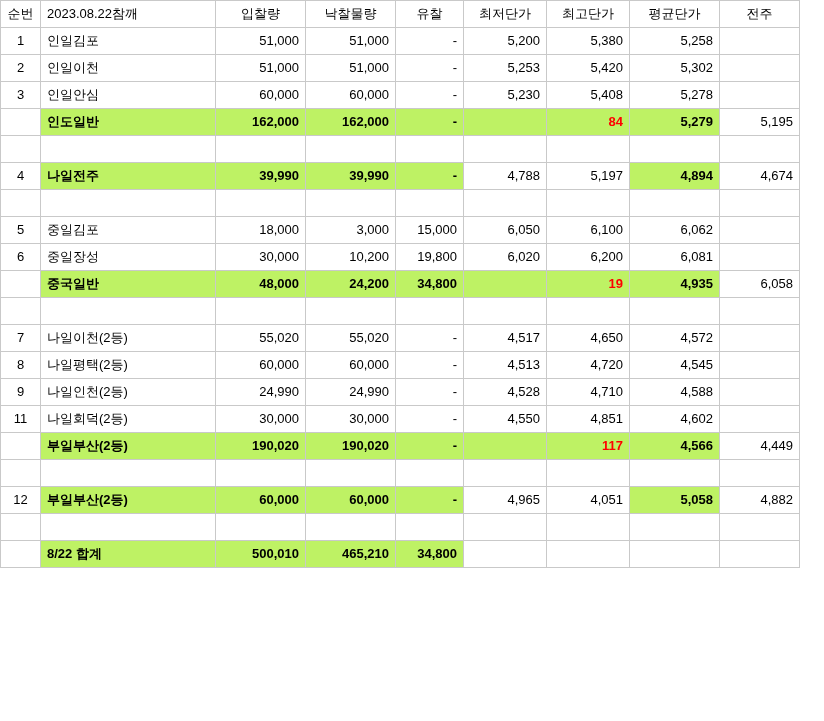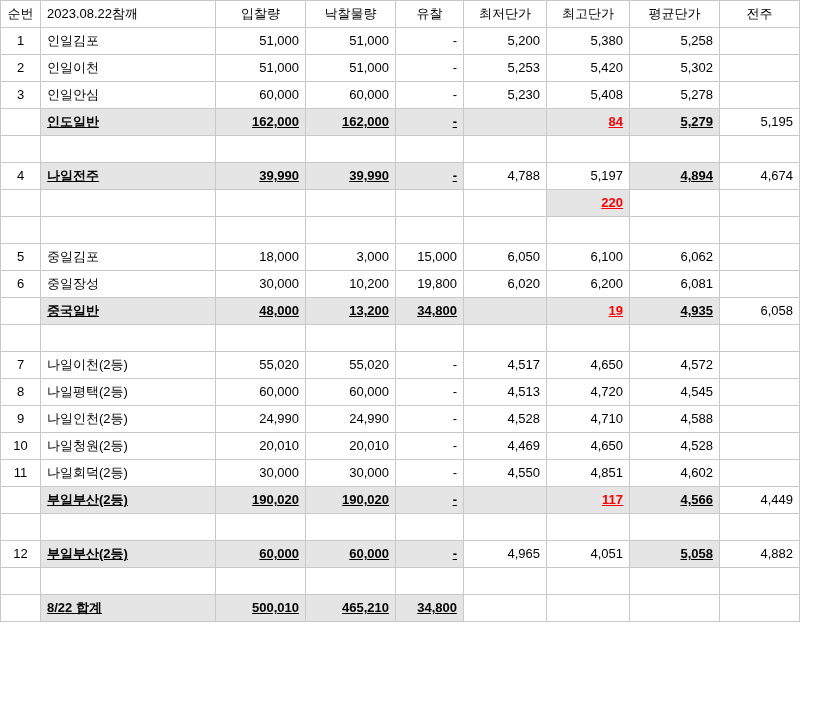--- a/index.html
+++ b/index.html
@@ -37,21 +37,21 @@
   col.c4 { width: 68px; }
   col.c5 { width: 83px; }
   col.c6 { width: 83px; }
   col.c7 { width: 90px; }
   col.c8 { width: 80px; }
 
   .ctr { text-align: center; }
   .lft { text-align: left; }
   .rgt { text-align: right; }
   .bold { font-weight: bold; }
-  .hl { background: #e5e5e5; text-decoration: underline; }
+  .hl { background: #bef264; }
   .red { color: #ff0000; font-weight: bold; }
   .blank td { border: 1px solid #c9c9c9; }
 </style>
 </head>
 <body>
 
 <table class="sheet">
   <colgroup>
     <col class="c0">
       <col class="c1">
@@ -134,31 +134,20 @@
         <td class="ctr">4</td>
         <td class="lft hl bold">나일전주</td>
         <td class="rgt hl bold">39,990</td>
         <td class="rgt hl bold">39,990</td>
         <td class="rgt hl bold">-</td>
         <td class="rgt">4,788</td>
         <td class="rgt">5,197</td>
         <td class="rgt hl bold">4,894</td>
         <td class="rgt">4,674</td>
       </tr>
-      <tr>
-        <td class="ctr"></td>
-        <td class="lft"></td>
-        <td class="rgt"></td>
-        <td class="rgt"></td>
-        <td class="rgt"></td>
-        <td class="rgt"></td>
-        <td class="rgt hl bold red">220</td>
-        <td class="rgt"></td>
-        <td class="rgt"></td>
-      </tr>
       <tr class="blank">
         <td class="ctr"></td>
         <td class="lft"></td>
         <td class="rgt"></td>
         <td class="rgt"></td>
         <td class="rgt"></td>
         <td class="rgt"></td>
         <td class="rgt"></td>
         <td class="rgt"></td>
         <td class="rgt"></td>
@@ -182,21 +171,21 @@
         <td class="rgt">19,800</td>
         <td class="rgt">6,020</td>
         <td class="rgt">6,200</td>
         <td class="rgt">6,081</td>
         <td class="rgt"></td>
       </tr>
       <tr>
         <td class="ctr"></td>
         <td class="lft hl bold">중국일반</td>
         <td class="rgt hl bold">48,000</td>
-        <td class="rgt hl bold">13,200</td>
+        <td class="rgt hl bold">24,200</td>
         <td class="rgt hl bold">34,800</td>
         <td class="rgt hl"></td>
         <td class="rgt hl bold red">19</td>
         <td class="rgt hl bold">4,935</td>
         <td class="rgt">6,058</td>
       </tr>
       <tr class="blank">
         <td class="ctr"></td>
         <td class="lft"></td>
         <td class="rgt"></td>
@@ -231,31 +220,20 @@
       </tr>
       <tr>
         <td class="ctr">9</td>
         <td class="lft">나일인천(2등)</td>
         <td class="rgt">24,990</td>
         <td class="rgt">24,990</td>
         <td class="rgt">-</td>
         <td class="rgt">4,528</td>
         <td class="rgt">4,710</td>
         <td class="rgt">4,588</td>
-        <td class="rgt"></td>
-      </tr>
-      <tr>
-        <td class="ctr">10</td>
-        <td class="lft">나일청원(2등)</td>
-        <td class="rgt">20,010</td>
-        <td class="rgt">20,010</td>
-        <td class="rgt">-</td>
-        <td class="rgt">4,469</td>
-        <td class="rgt">4,650</td>
-        <td class="rgt">4,528</td>
         <td class="rgt"></td>
       </tr>
       <tr>
         <td class="ctr">11</td>
         <td class="lft">나일회덕(2등)</td>
         <td class="rgt">30,000</td>
         <td class="rgt">30,000</td>
         <td class="rgt">-</td>
         <td class="rgt">4,550</td>
         <td class="rgt">4,851</td>

